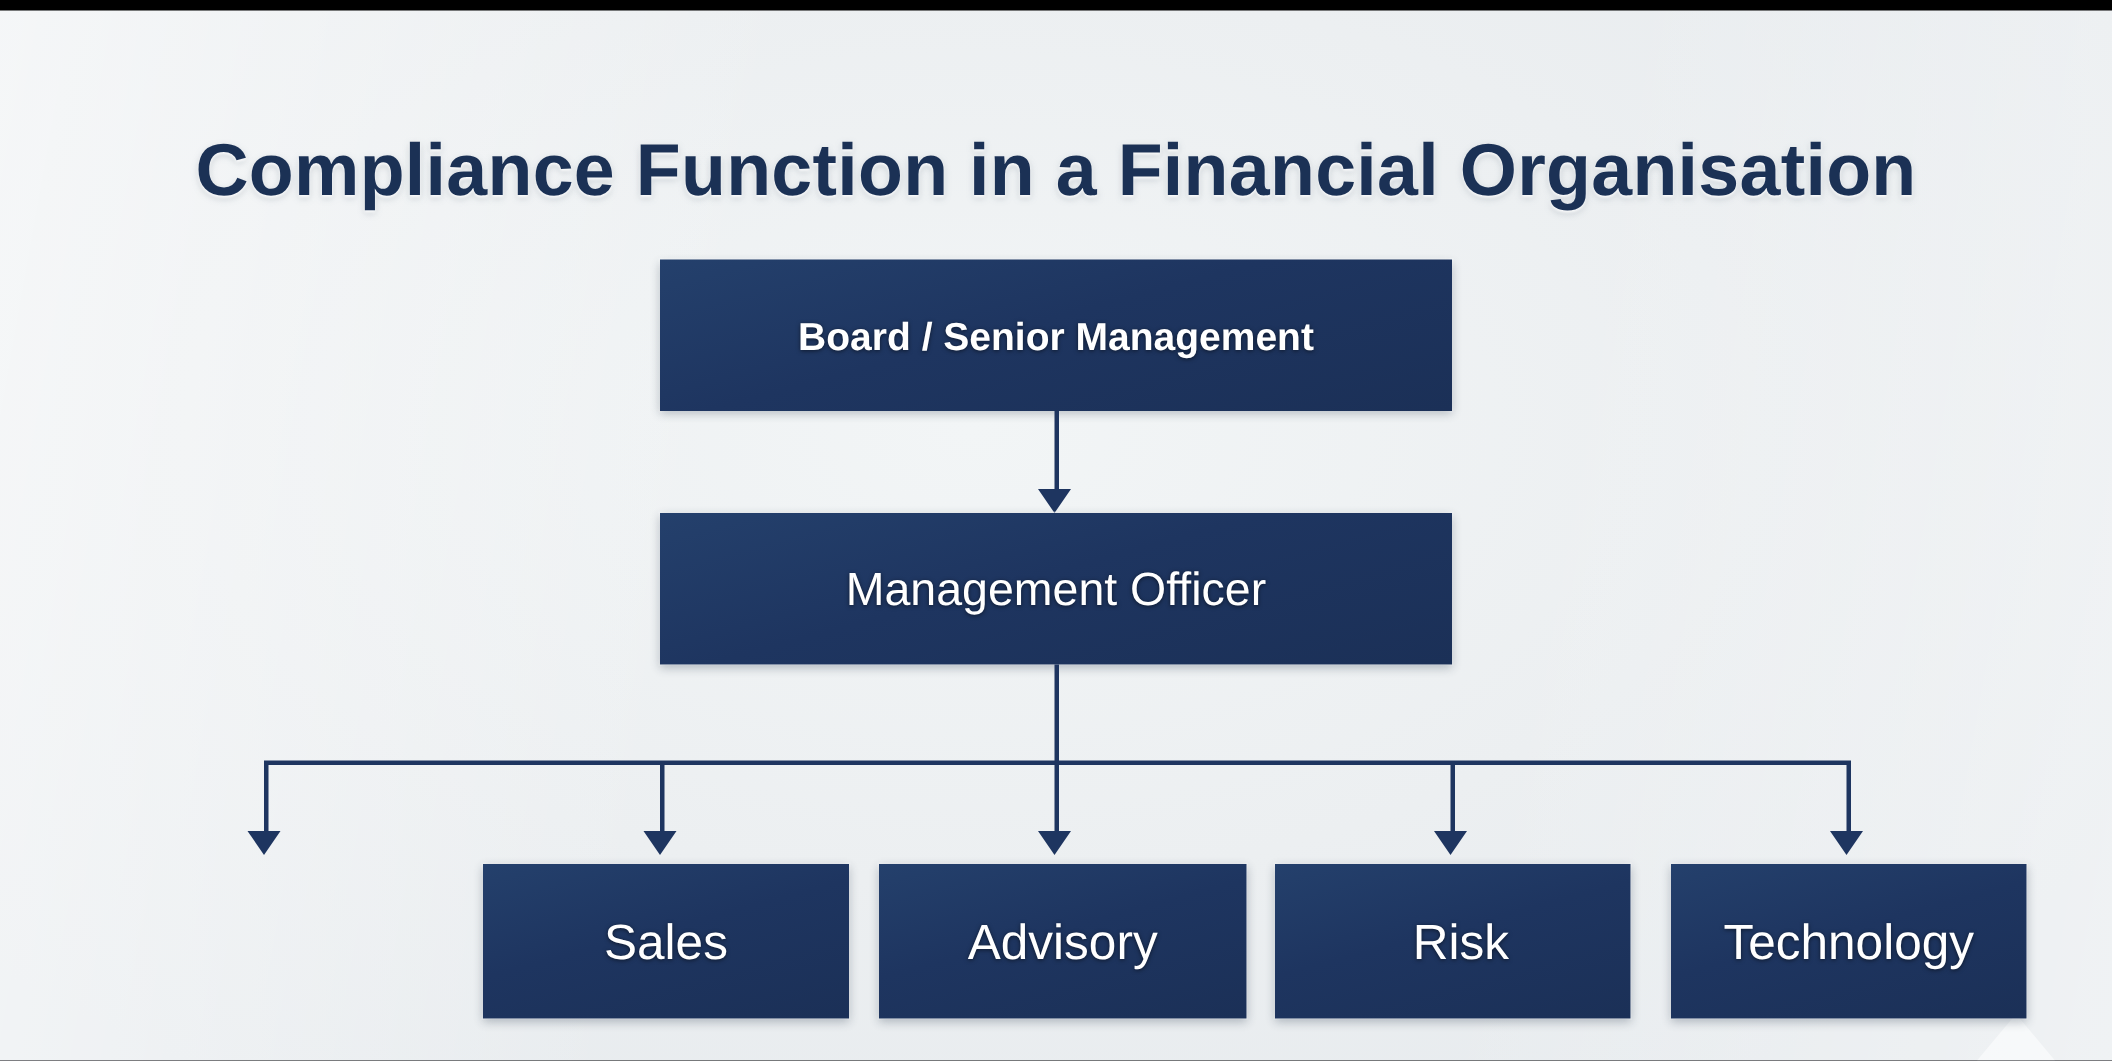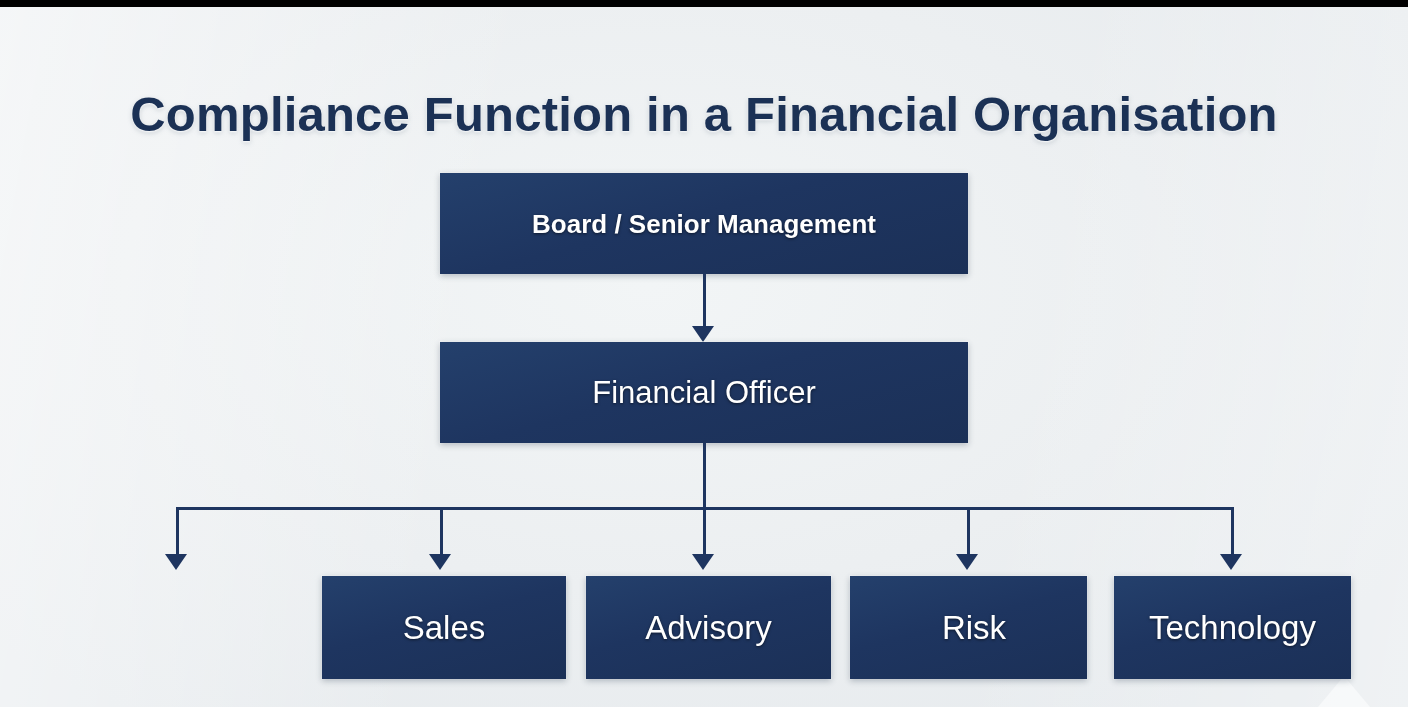--- a/index.html
+++ b/index.html
@@ -167,21 +167,21 @@
   <div id="title">Compliance Function in a Financial Organisation</div>
 
   <div class="node" id="node-board">
     <span class="node-label">Board / Senior Management</span>
   </div>
 
   <div class="conn v-line" id="c-top-v"></div>
   <div class="arrowhead" id="c-top-a"></div>
 
   <div class="node" id="node-officer">
-    <span class="node-label">Financial Officer</span>
+    <span class="node-label">Management Officer</span>
   </div>
 
   <div class="conn v-line" id="c-mid-v"></div>
   <div class="conn h-line" id="c-bus"></div>
 
   <div class="conn v-line drop" id="drop-1"></div>
   <div class="arrowhead drop-arrow" id="arrow-1"></div>
   <div class="conn v-line drop" id="drop-2"></div>
   <div class="arrowhead drop-arrow" id="arrow-2"></div>
   <div class="conn v-line drop" id="drop-3"></div>

